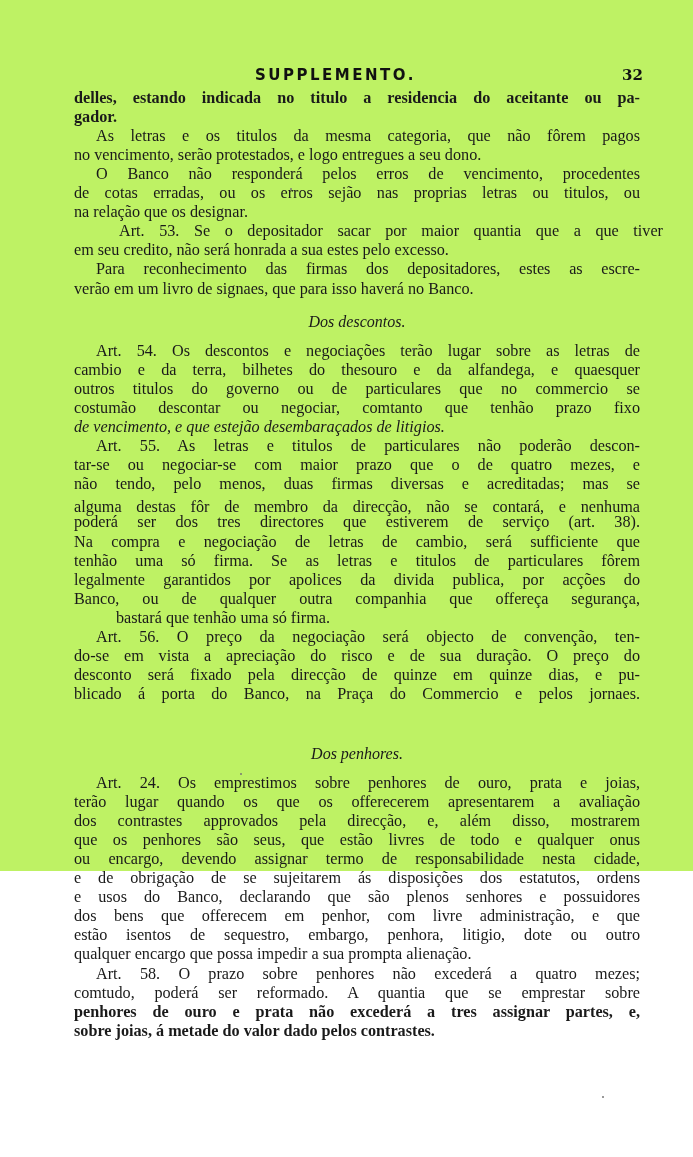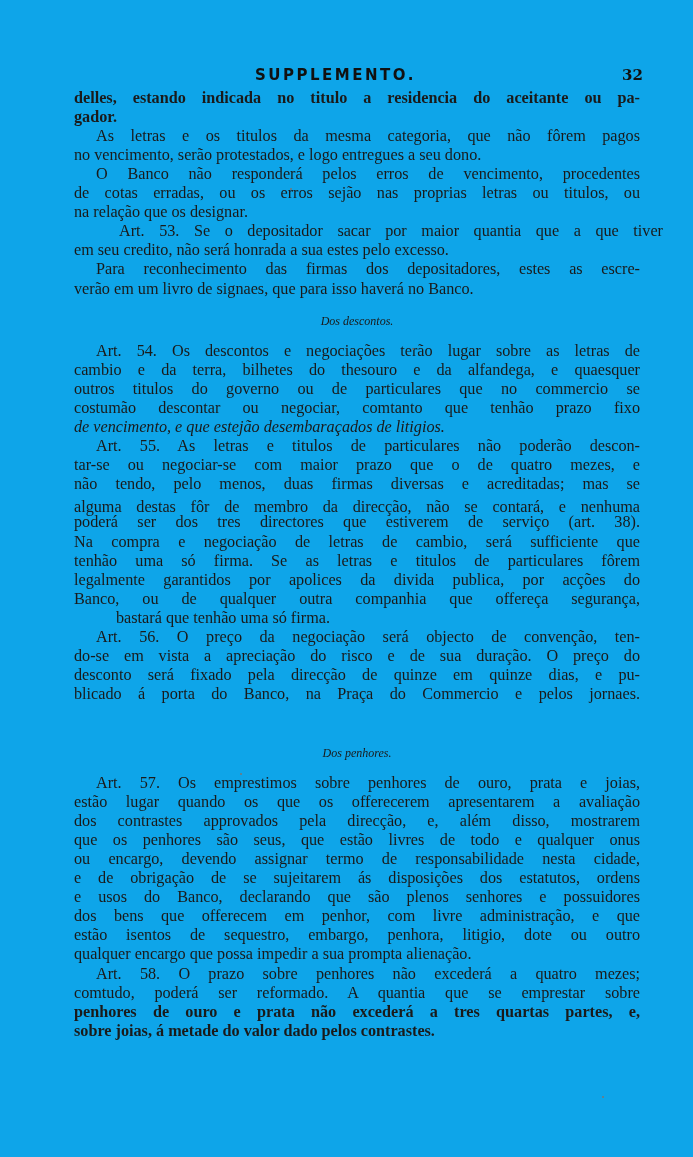--- a/index.html
+++ b/index.html
@@ -1,29 +1,29 @@
 <!DOCTYPE html>
 <html><head>
 <meta charset="utf-8">
 <style>
   html, body { margin:0; padding:0; background:#ffffff; }
   body { width:693px; height:1157px; position:relative; overflow:hidden;
          font-family:"Liberation Serif","DejaVu Serif",serif; color:#1a1a1a; }
-  .page { position:absolute; left:0; top:0; width:693px; height:1157px; background:#0ea5e9; }
+  .page { position:absolute; left:0; top:0; width:693px; height:871px; background:#bef264; }
   .running-head { position:absolute; top:66px; left:255px; font-family:"DejaVu Sans", sans-serif;
                   font-weight:bold; font-size:15px; letter-spacing:2.5px; color:#111; }
   .page-number { position:absolute; top:66px; left:622px; font-weight:bold; font-size:15px; color:#111;
                  font-family:"DejaVu Serif", serif; }
   .line { position:absolute; left:74px; width:566px; font-size:16.2px; line-height:19px;
           white-space:nowrap; text-align:justify; text-align-last:justify; }
   .line.last { text-align-last:left; }
   .line.indent { left:96px; width:544px; }
   .line.bold { font-weight:bold; }
   .section-title { position:absolute; left:74px; width:566px; text-align:center; font-style:italic;
-                   font-size:12px; line-height:19px; }
+                   font-size:16px; line-height:19px; }
   .speck { position:absolute; width:2px; height:2px; background:#777; border-radius:1px; }
 </style>
 </head>
 <body>
 
 <div class="page">
   <div class="running-head">SUPPLEMENTO.</div>
   <div class="page-number">32</div>
 
   <div id="body-lines">
@@ -52,33 +52,33 @@
       <div class="line" style="top: 532.5px;">Na compra e negociação de letras de cambio, será sufficiente que</div>
       <div class="line" style="top: 551.55px;">tenhão uma só firma. Se as letras e titulos de particulares fôrem</div>
       <div class="line" style="top: 570.6px;">legalmente garantidos por apolices da divida publica, por acções do</div>
       <div class="line" style="top: 589.65px;">Banco, ou de qualquer outra companhia que offereça segurança,</div>
       <div class="line last" style="top: 608.7px; margin-left: 42px;">bastará que tenhão uma só firma.</div>
       <div class="line indent" style="top: 627.75px;">Art. 56. O preço da negociação será objecto de convenção, ten-</div>
       <div class="line" style="top: 646.8px;">do-se em vista a apreciação do risco e de sua duração. O preço do</div>
       <div class="line" style="top: 665.85px;">desconto será fixado pela direcção de quinze em quinze dias, e pu-</div>
       <div class="line" style="top: 684.9px;">blicado á porta do Banco, na Praça do Commercio e pelos jornaes.</div>
       <div class="section-title" style="top: 744px;">Dos penhores.</div>
-      <div class="line indent" style="top: 774px;">Art. 57. Os emprestimos sobre penhores de ouro, prata e joias,</div>
-      <div class="line" style="top: 793.05px;">estão lugar quando os que os offerecerem apresentarem a avaliação</div>
+      <div class="line indent" style="top: 774px;">Art. 24. Os emprestimos sobre penhores de ouro, prata e joias,</div>
+      <div class="line" style="top: 793.05px;">terão lugar quando os que os offerecerem apresentarem a avaliação</div>
       <div class="line" style="top: 812.1px;">dos contrastes approvados pela direcção, e, além disso, mostrarem</div>
       <div class="line" style="top: 831.15px;">que os penhores são seus, que estão livres de todo e qualquer onus</div>
       <div class="line" style="top: 850.2px;">ou encargo, devendo assignar termo de responsabilidade nesta cidade,</div>
       <div class="line" style="top: 869.25px;">e de obrigação de se sujeitarem ás disposições dos estatutos, ordens</div>
       <div class="line" style="top: 888.3px;">e usos do Banco, declarando que são plenos senhores e possuidores</div>
       <div class="line" style="top: 907.35px;">dos bens que offerecem em penhor, com livre administração, e que</div>
       <div class="line" style="top: 926.4px;">estão isentos de sequestro, embargo, penhora, litigio, dote ou outro</div>
       <div class="line last" style="top: 945.45px;">qualquer encargo que possa impedir a sua prompta alienação.</div>
       <div class="line indent" style="top: 964.5px;">Art. 58. O prazo sobre penhores não excederá a quatro mezes;</div>
       <div class="line" style="top: 983.55px;">comtudo, poderá ser reformado. A quantia que se emprestar sobre</div>
-      <div class="line bold" style="top: 1002.6px;">penhores de ouro e prata não excederá a tres quartas partes, e,</div>
+      <div class="line bold" style="top: 1002.6px;">penhores de ouro e prata não excederá a tres assignar partes, e,</div>
       <div class="line last bold" style="top: 1021.65px;">sobre joias, á metade do valor dado pelos contrastes.</div>
     </div>
 
   <div class="speck" style="left:290px;top:188px;"></div>
   <div class="speck" style="left:412px;top:348px;"></div>
   <div class="speck" style="left:240px;top:773px;"></div>
   <div class="speck" style="left:602px;top:1096px;"></div>
 </div>
 
 </body></html>

